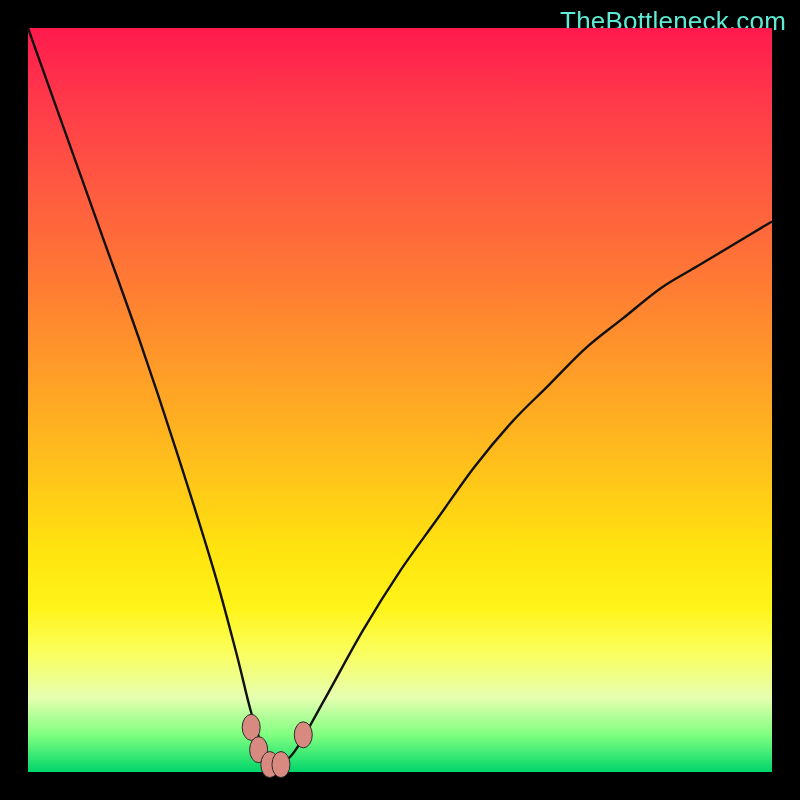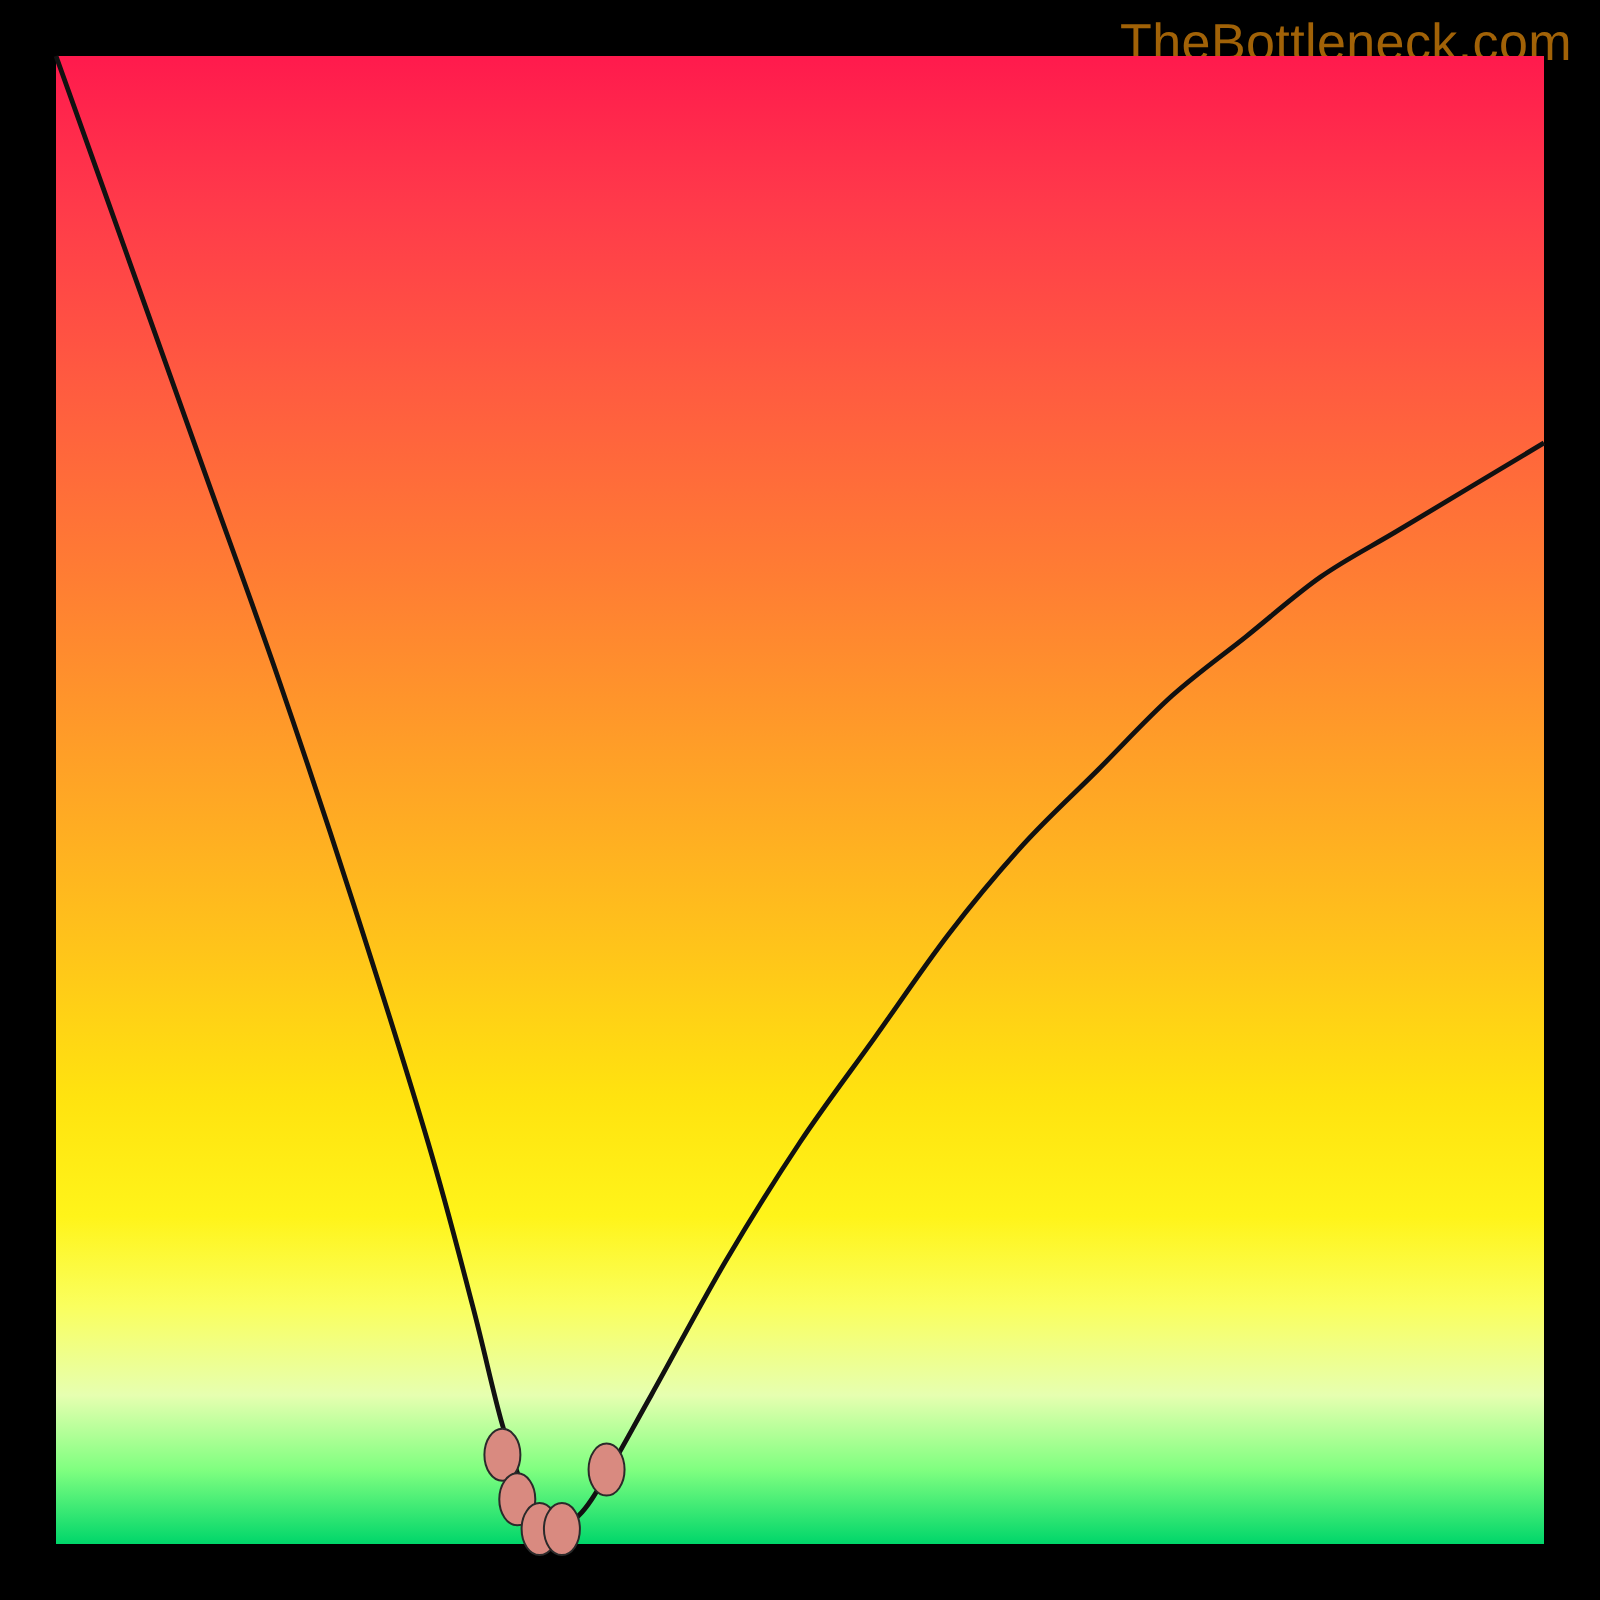--- a/index.html
+++ b/index.html
@@ -41,21 +41,21 @@
       #80ff80 95%,
       #00d66a 100%
     );
   }
   .watermark {
     position: absolute;
     top: 6px;
     right: 14px;
     font-size: 26px;
     font-weight: 400;
-    color: #a16207;
+    color: #5eead4;
     letter-spacing: 0.2px;
     user-select: none;
   }
   svg.curve {
     position: absolute;
     left: 0;
     top: 0;
     width: 744px;
     height: 744px;
     overflow: visible;

